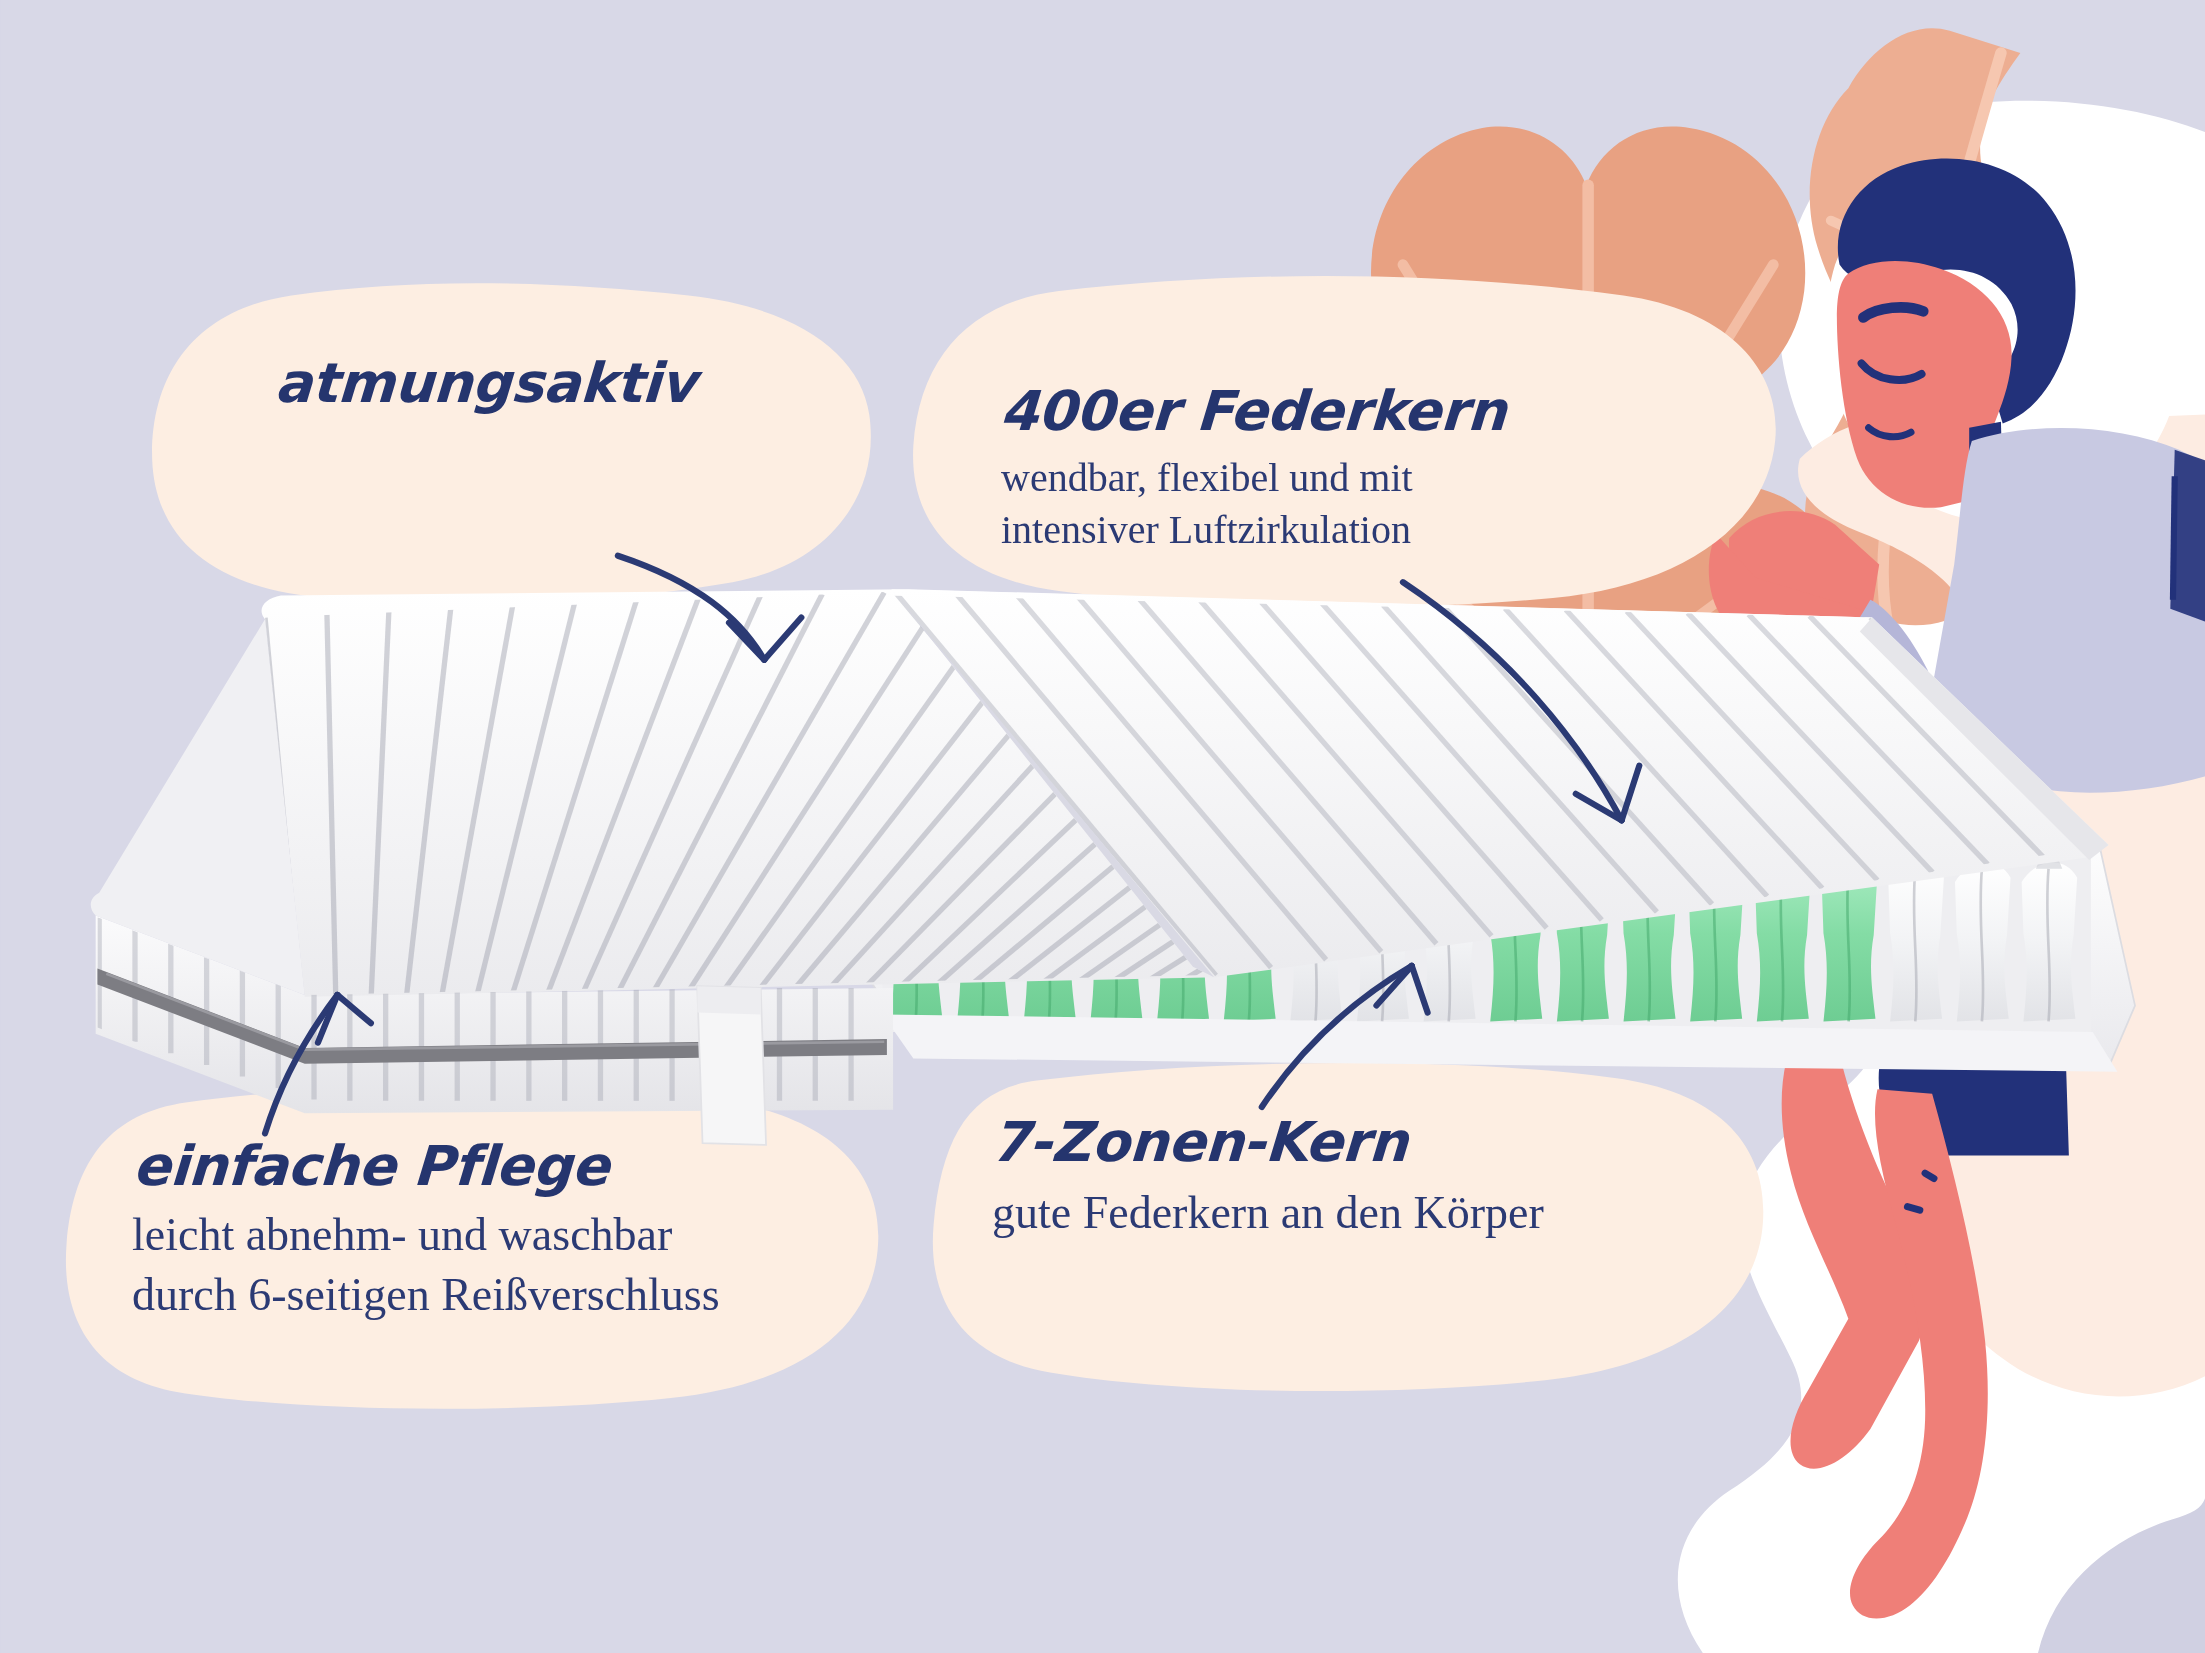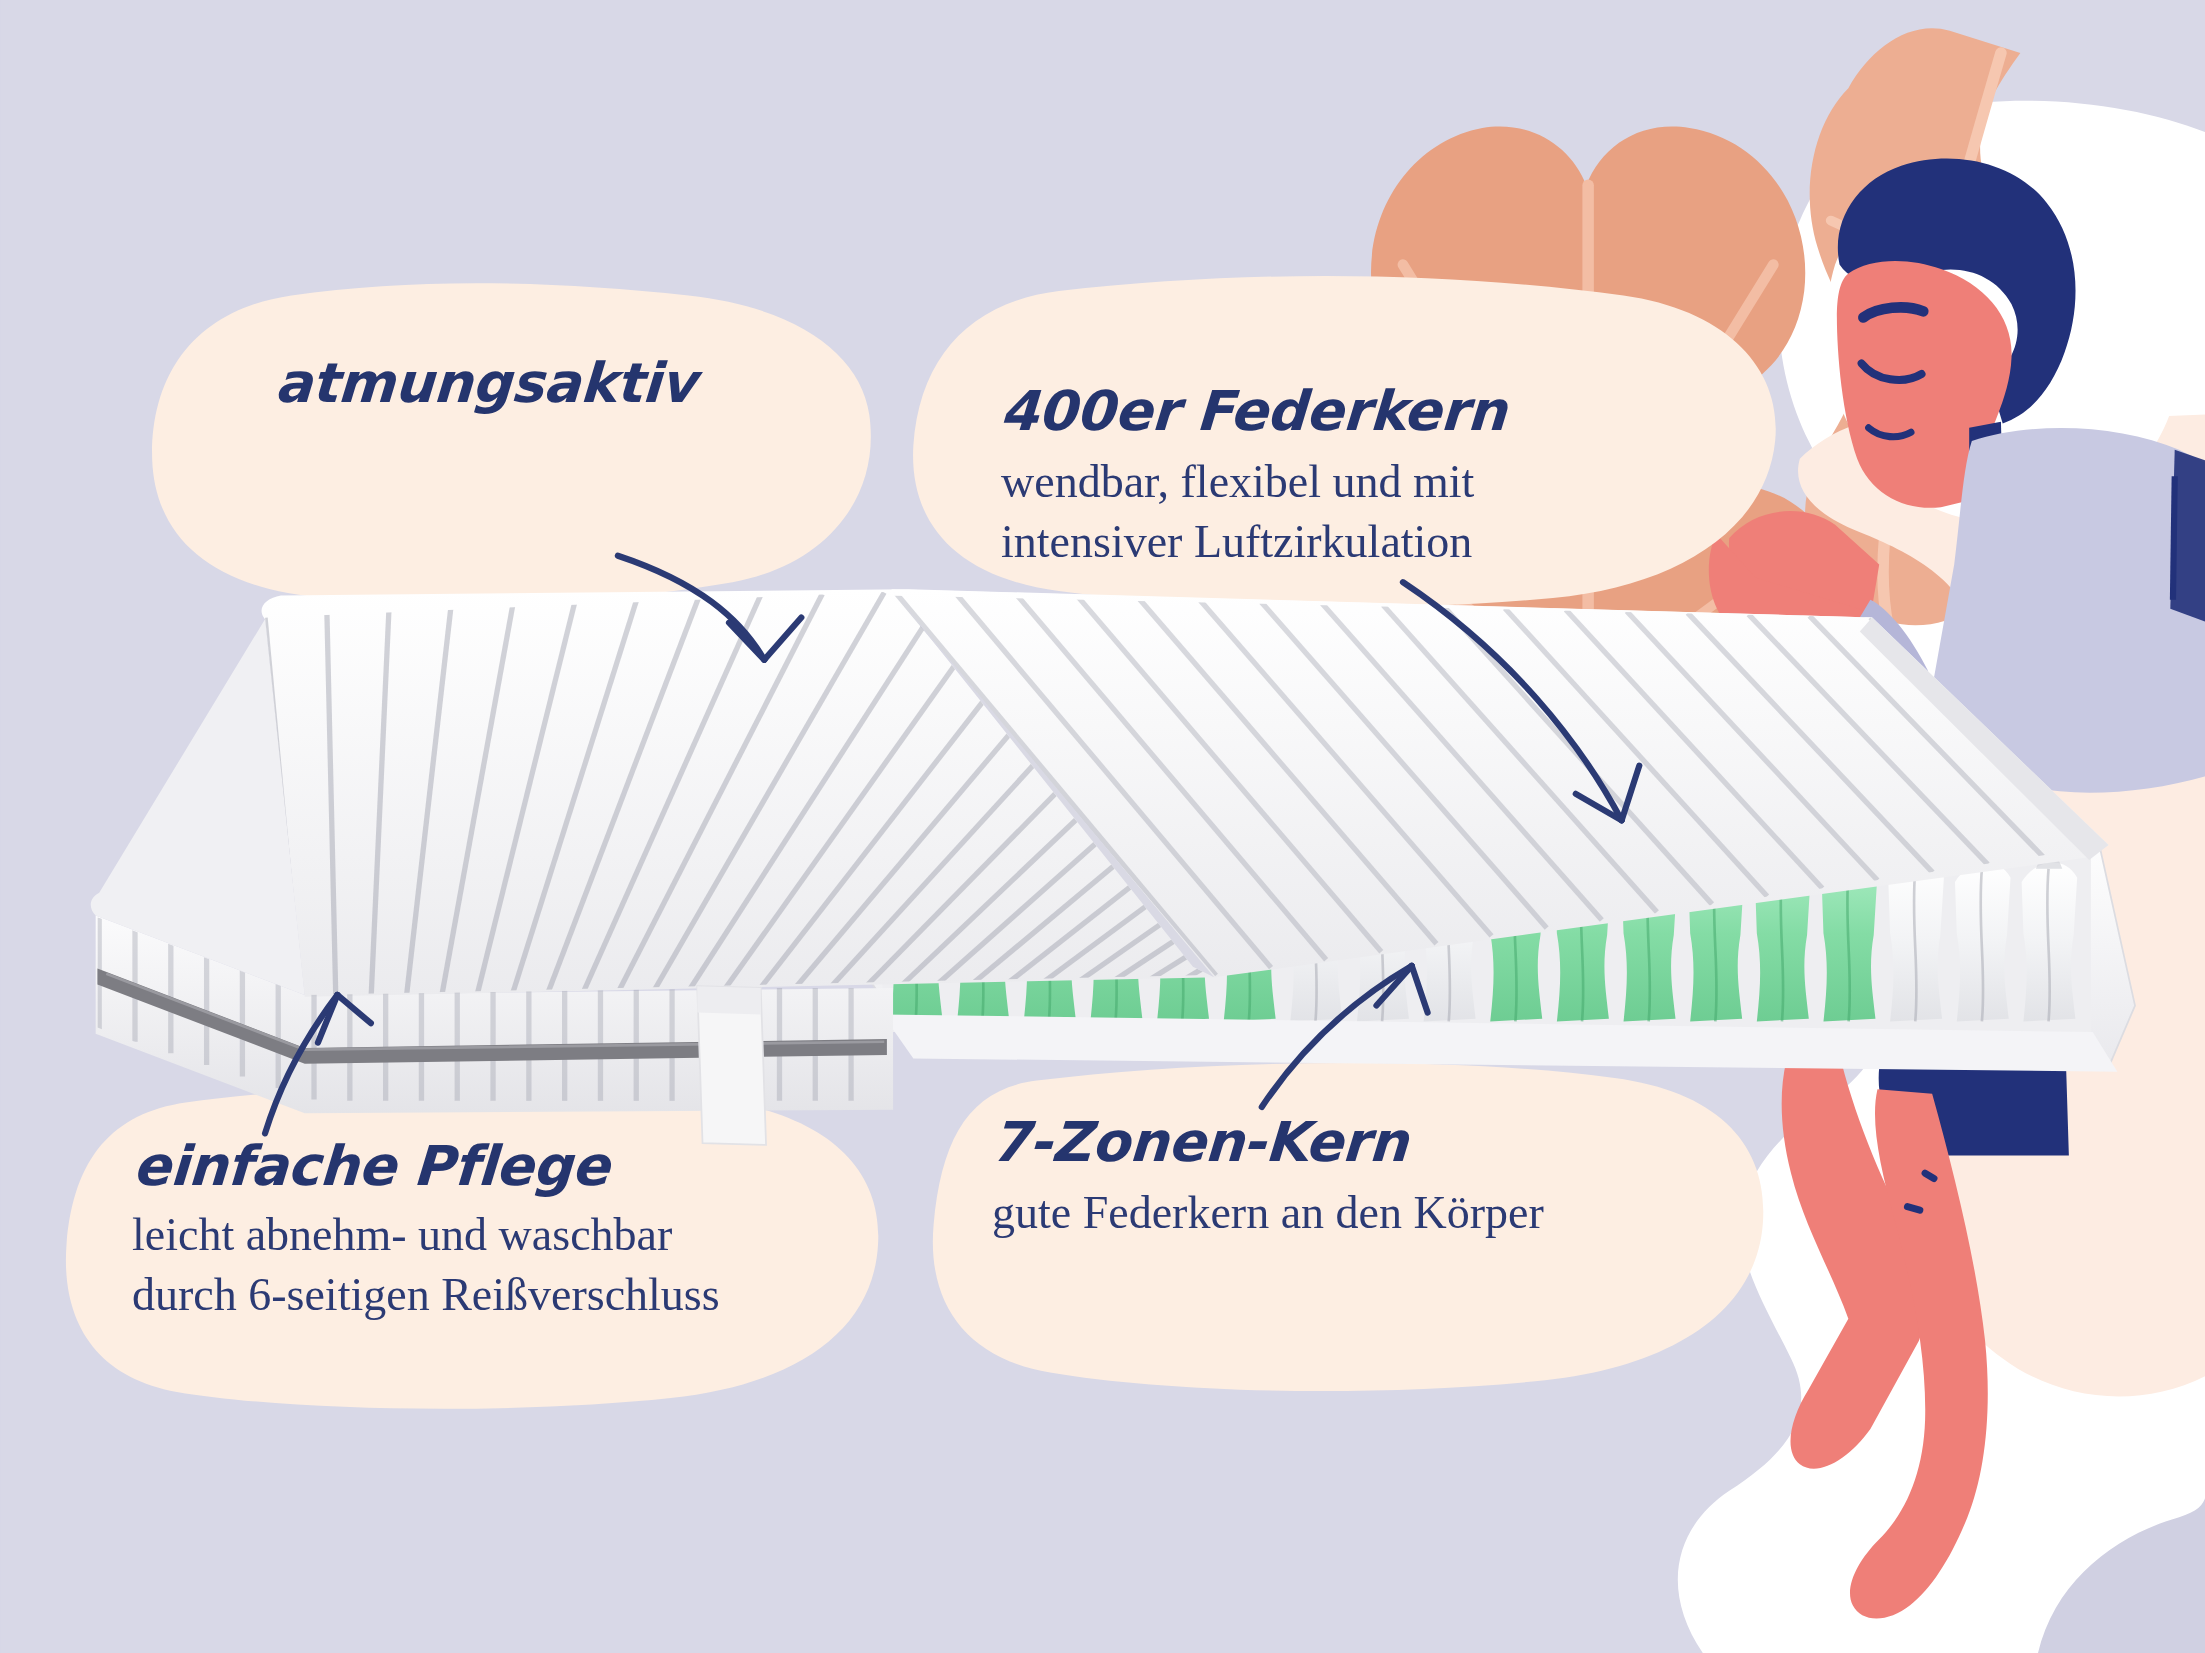--- a/index.html
+++ b/index.html
@@ -31,21 +31,21 @@
     line-height:1.30;
     white-space:pre-line;
   }
 
   #callout-breathable{left:265px;top:351px;}
   #callout-breathable .c-title{font-size:55px;margin:0 0 7px 14px;}
   #callout-breathable .c-body{font-size:46px;}
 
   #callout-springcore{left:1001px;top:379px;}
   #callout-springcore .c-title{font-size:55px;margin:0 0 8.8px 3.5px;}
-  #callout-springcore .c-body{font-size:46px;}
+  #callout-springcore .c-body{font-size:40px;}
 
   #callout-care{left:132px;top:1134px;}
   #callout-care .c-title{font-size:55px;margin:0 0 7px 5.3px;}
   #callout-care .c-body{font-size:46px;}
 
   #callout-zones{left:992px;top:1110px;}
   #callout-zones .c-title{font-size:55px;margin:0 0 8.8px 3.5px;}
   #callout-zones .c-body{font-size:46px;}
 </style>
 </head>

